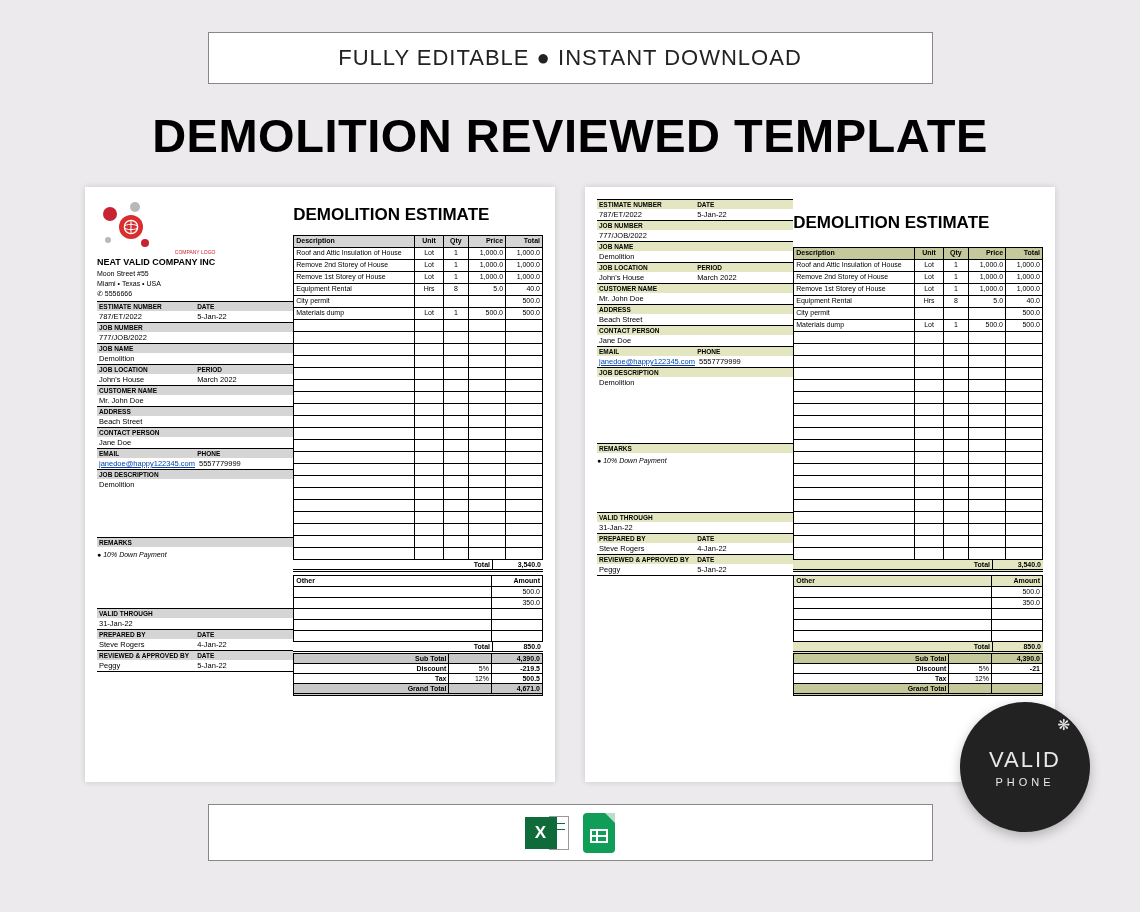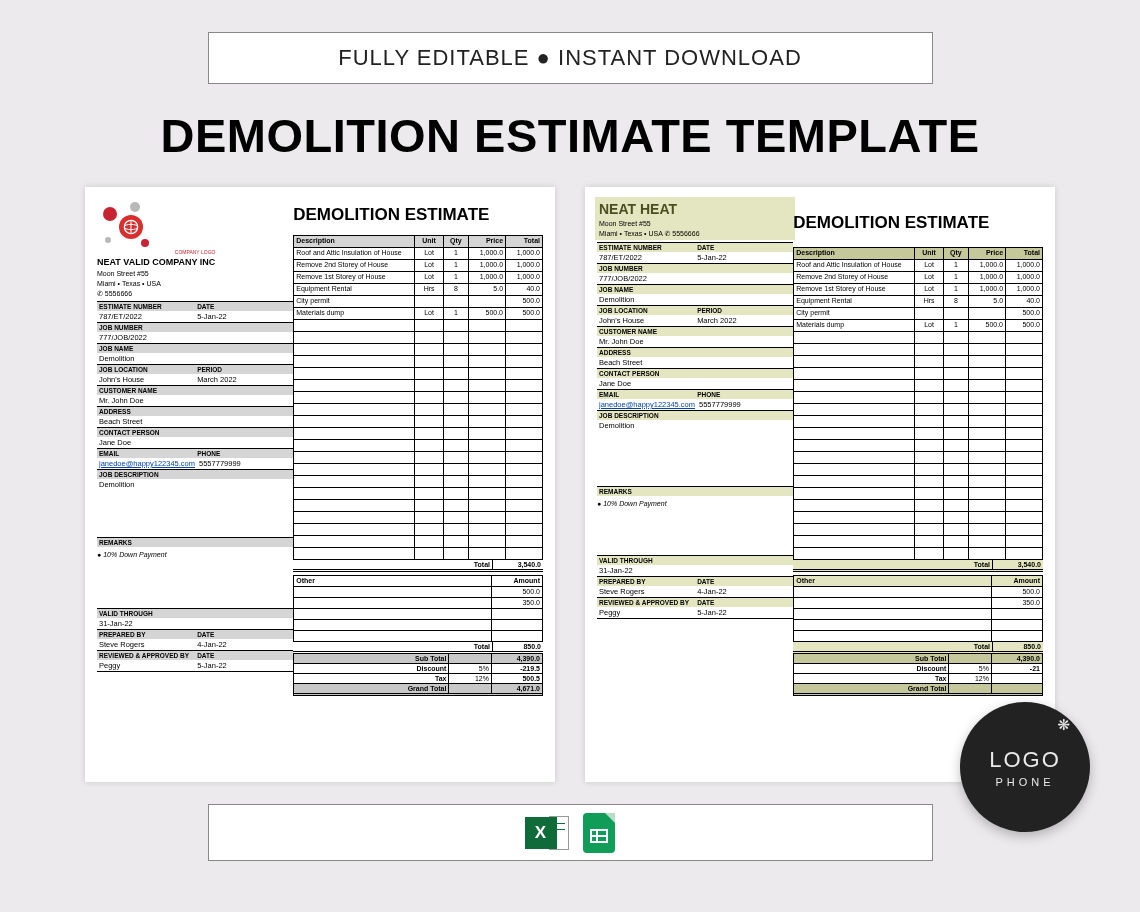--- a/index.html
+++ b/index.html
@@ -75,21 +75,21 @@
 .sheet2 .tbl-row.hdr{background:#c4c89b}
 .sheet2 .sub-row.gray{background:#c4c89b}
 .double-b{border-bottom:3px double #000}
 </style>
 </head>
 <body>
 
 <div class="top-banner">
     <span>FULLY EDITABLE ● INSTANT DOWNLOAD</span>
   </div>
-<div class="main-title">DEMOLITION ESTIMATE TEMPLATE</div>
+<div class="main-title">DEMOLITION REVIEWED TEMPLATE</div>
 
 <div class="sheets">
 
 <div class="sheet">
   <div class="sheet-top">
     <div class="left-col">
       <div class="logo-area">
         <div class="dot d1"></div>
             <div class="dot d2"></div>
         <div class="dot d3">
@@ -445,25 +445,20 @@
               <div class="sr">4,671.0</div>
             </div>
       </div>
     </div>
   </div>
 </div>
 
 <div class="sheet sheet2">
   <div class="sheet-top">
     <div class="left-col">
-      <div class="olive-bg" style="padding:4px 4px 2px 4px;margin:-2px -2px 2px -2px">
-        <div class="neat-heat">NEAT HEAT</div>
-        <div class="company-addr">Moon Street #55</div>
-        <div class="company-addr">Miami • Texas • USA ✆ 5556666</div>
-      </div>
       <div class="lbl-row" style="margin-top:0">
             <div class="lbl h">ESTIMATE NUMBER</div>
             <div class="lbl h">DATE</div>
           </div>
       <div class="lbl-row nb">
             <div class="val">787/ET/2022</div>
             <div class="val">5-Jan-22</div>
           </div>
       <div class="lbl-row">
             <div class="lbl h">JOB NUMBER</div>
@@ -789,21 +784,21 @@
             </div>
       </div>
     </div>
   </div>
 </div>
 
 </div>
 
 <div class="grow-badge">
   <div class="flower">❋</div>
-  <div class="t1">LOGO</div>
+  <div class="t1">VALID</div>
   <div class="t2">PHONE</div>
 </div>
 
 <div class="bottom-banner">
   <div class="xicon">
     <div class="sheet-i"></div>
     <div class="back">X</div>
   </div>
   <div class="gicon">
     <div class="fold"></div>

